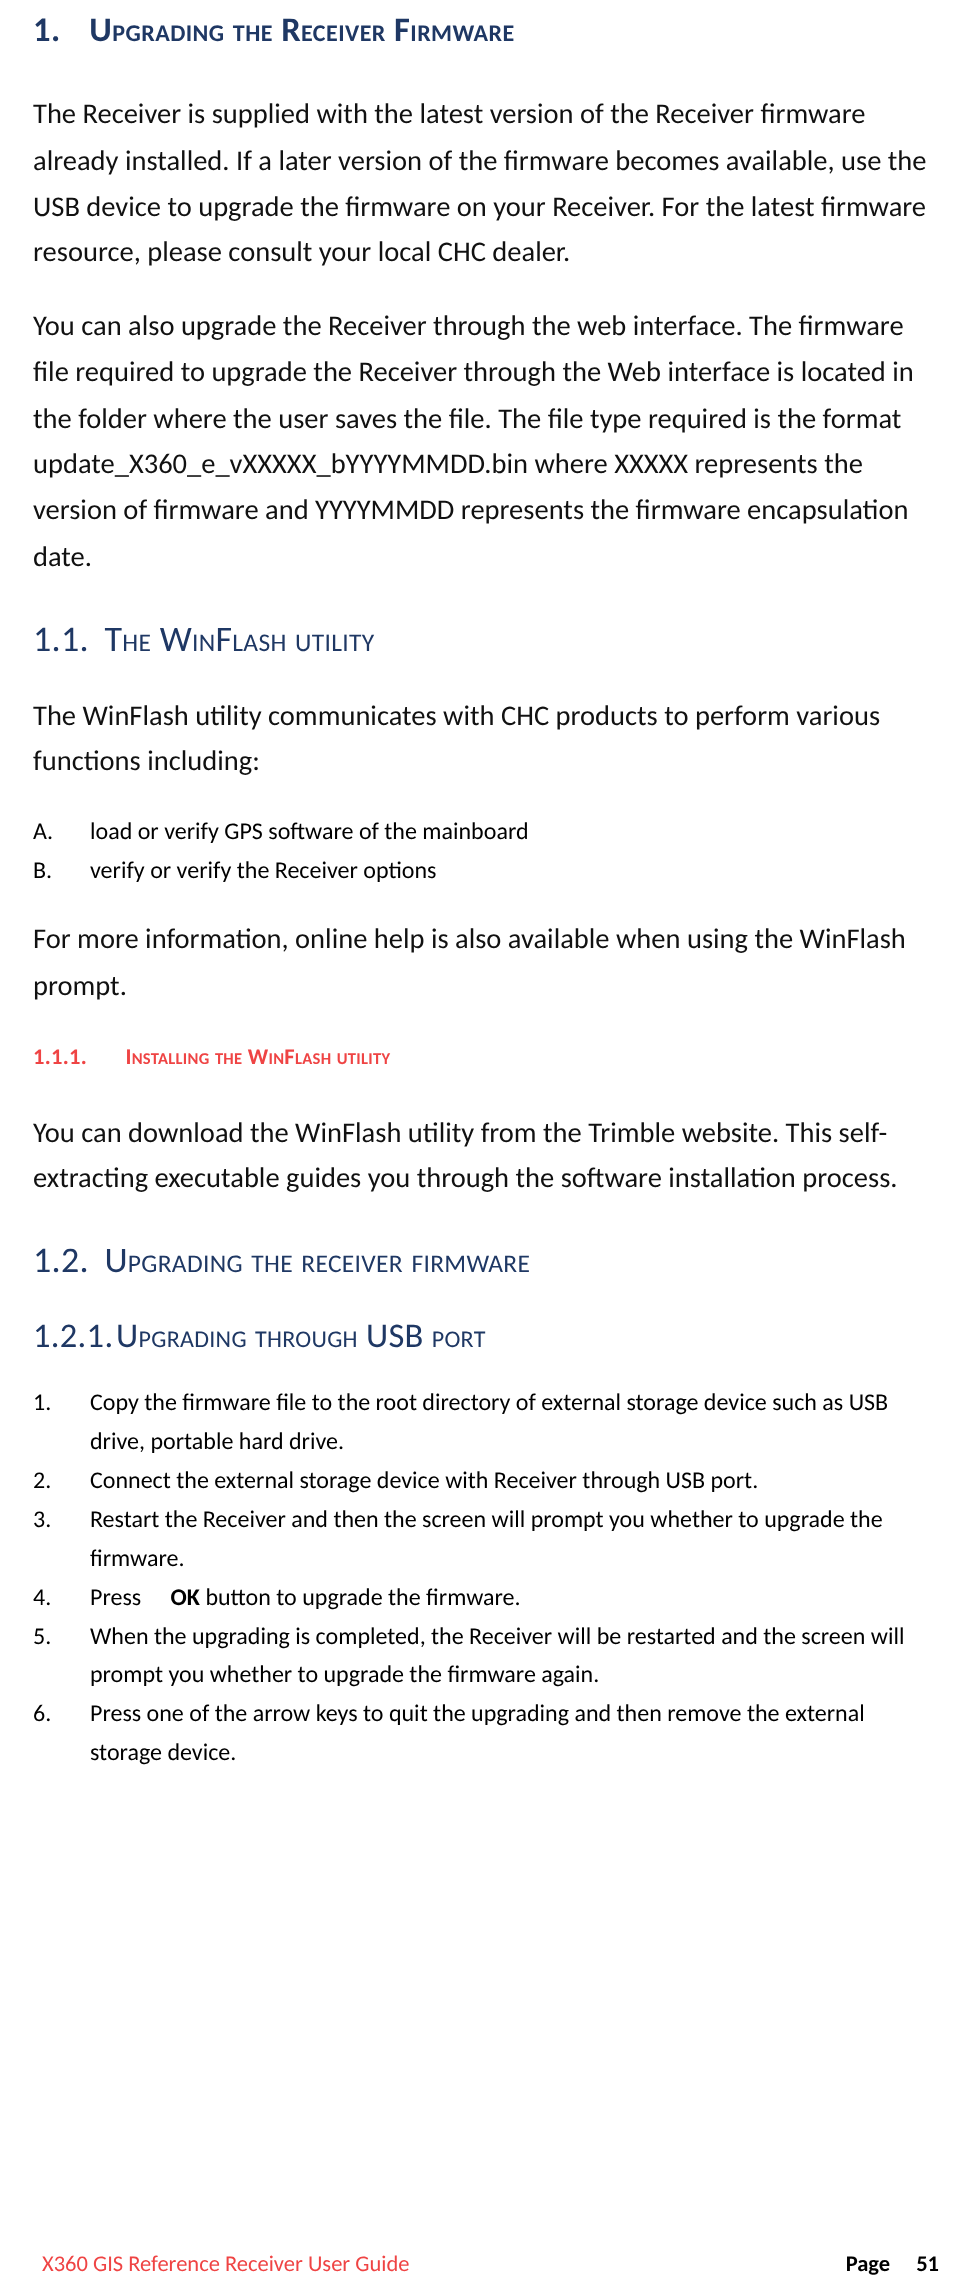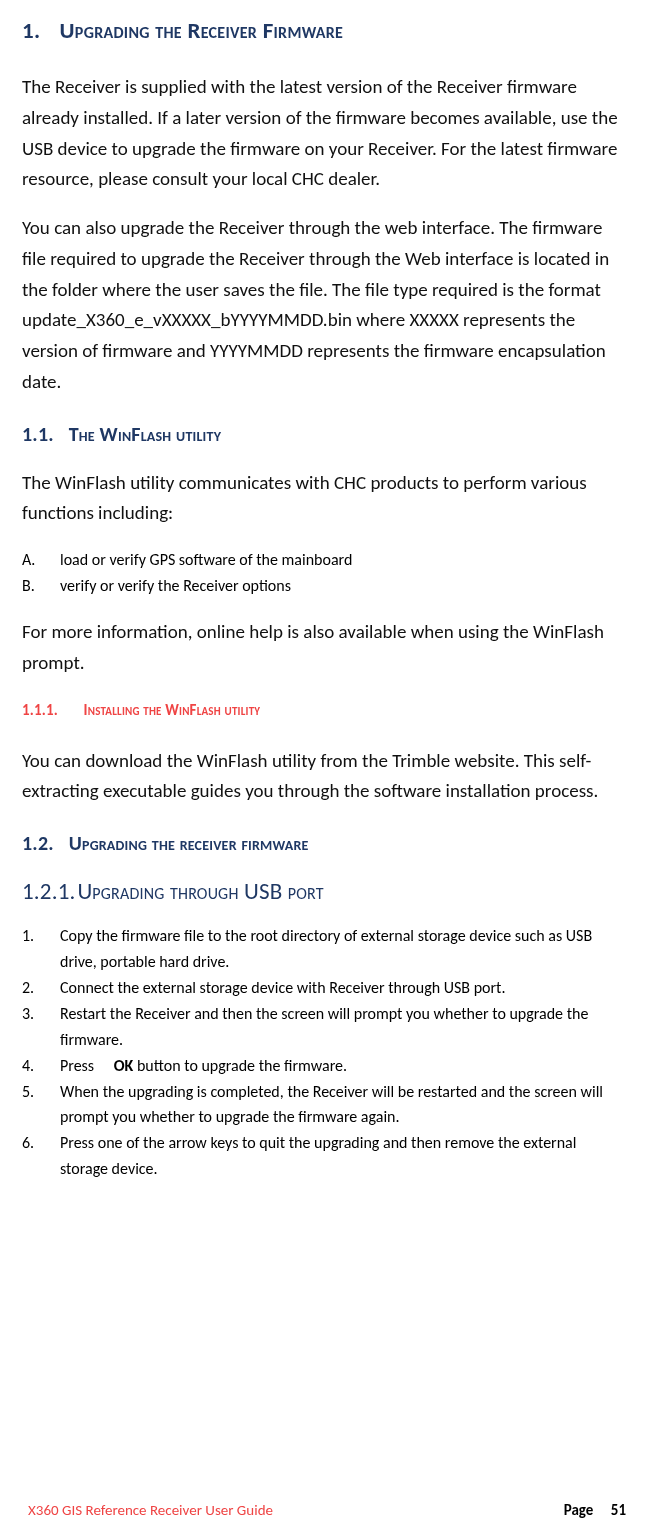--- a/index.html
+++ b/index.html
@@ -11,29 +11,29 @@
     font-family: Calibri, "Segoe UI", Arial, sans-serif;
     color: #000;
     position: relative;
     padding: 0 28px 0 22px;
   }
   .h1 {
     color: #1f3864;
     font-weight: 700;
     font-size: 23px;
     margin: 0 0 28px 0;
-    padding-top: 16px;
+    padding-top: 6px;
     font-variant: small-caps;
     letter-spacing: 0.3px;
   }
   .h1 .num { display:inline-block; width:32px; }
   .h2 {
     color: #1f3864;
-    font-weight: 700;
-    font-size: 20px;
+    font-weight: 400;
+    font-size: 24px;
     margin: 24px 0 22px 0;
     font-variant: small-caps;
     letter-spacing: 0.2px;
   }
   .h2 .num { display:inline-block; width:42px; }
   .h3 {
     color: #ef4444;
     font-weight: 700;
     font-size: 15px;
     margin: 22px 0 27px 0;

